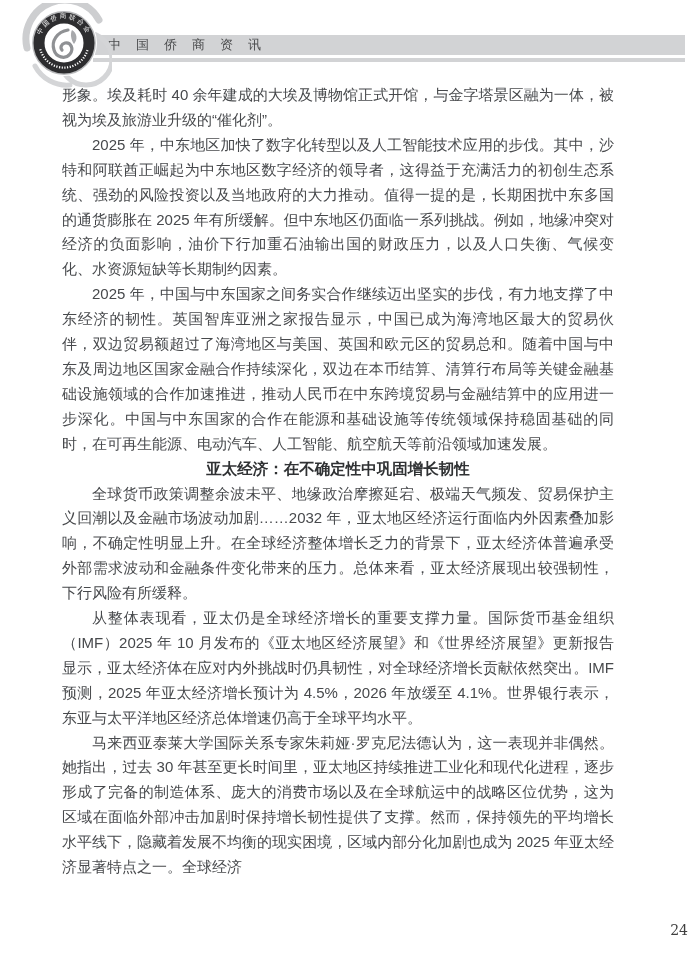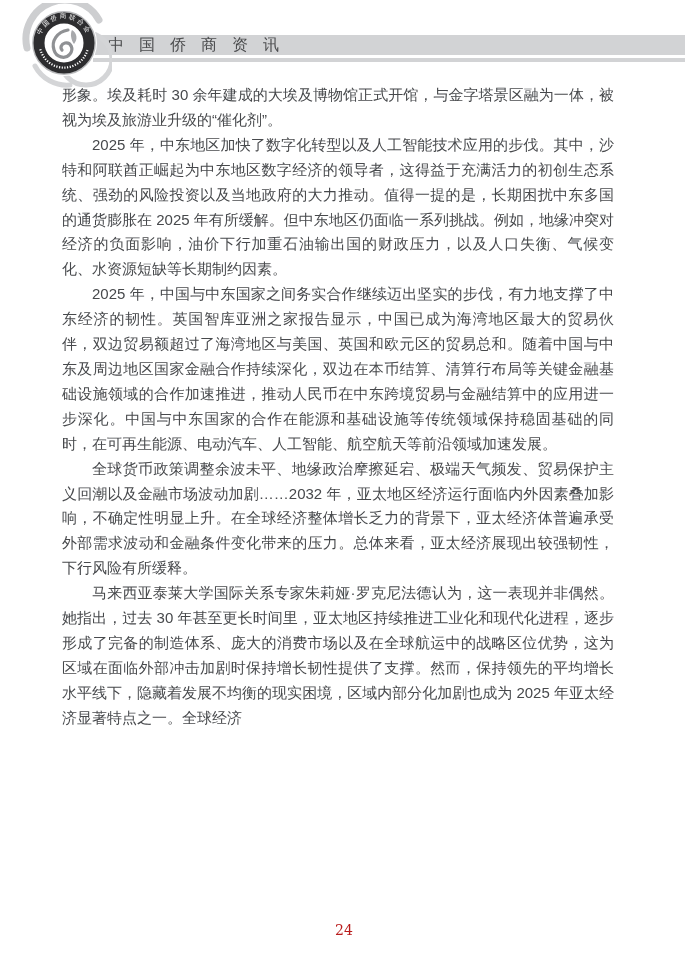--- a/index.html
+++ b/index.html
@@ -21,21 +21,21 @@
   }
   .hdr-bar.main { top: 35px; height: 20px; }
   .hdr-bar.thin { top: 58px; height: 4px; }
 
   .masthead {
     position: absolute;
     left: 108px;
     top: 35px;
     height: 32px;
     line-height: 20px;
-    font-size: 16px;
+    font-size: 13px;
     letter-spacing: 15px;
     color: #4b4c4e;
     white-space: nowrap;
     z-index: 3;
   }
 
   .logo-wrap {
     position: absolute;
     left: 20px;
     top: 3px;
@@ -69,24 +69,24 @@
     text-align: center;
     color: #303234;
   }
 
   
   .pagenum {
     position: absolute;
     left: 0;
     right: 0;
     top: 922px;
-    text-align: center;
+    text-align: right;
     font-family: "DejaVu Serif", "Liberation Serif", serif;
     font-size: 14px;
-    color: #b91c1c;
+    color: #404040;
   }
 </style>
 </head>
 <body>
 
 <div class="page">
 
   <div class="hdr-bar main"></div>
   <div class="hdr-bar thin"></div>
 
@@ -113,22 +113,24 @@
       </defs>
       <text font-size="6.5" fill="#ffffff" letter-spacing="2.2">
         <textPath href="#arcTop" startOffset="50%" text-anchor="middle">中国侨商联合会</textPath>
       </text>
 
       <use href="#arcBottom" fill="none" stroke="#ffffff" stroke-width="2.2" stroke-dasharray="1.2 1.5"></use>
     </svg>
   </div>
 
   <div class="content">
-    <p class="para">形象。埃及耗时 30 余年建成的大埃及博物馆正式开馆，与金字塔景区融为一体，被视为埃及旅游业升级的“催化剂”。</p>
+    <p class="para">形象。埃及耗时 40 余年建成的大埃及博物馆正式开馆，与金字塔景区融为一体，被视为埃及旅游业升级的“催化剂”。</p>
     <p class="para ind">2025 年，中东地区加快了数字化转型以及人工智能技术应用的步伐。其中，沙特和阿联酋正崛起为中东地区数字经济的领导者，这得益于充满活力的初创生态系统、强劲的风险投资以及当地政府的大力推动。值得一提的是，长期困扰中东多国的通货膨胀在 2025 年有所缓解。但中东地区仍面临一系列挑战。例如，地缘冲突对经济的负面影响，油价下行加重石油输出国的财政压力，以及人口失衡、气候变化、水资源短缺等长期制约因素。</p>
     <p class="para ind">2025 年，中国与中东国家之间务实合作继续迈出坚实的步伐，有力地支撑了中东经济的韧性。英国智库亚洲之家报告显示，中国已成为海湾地区最大的贸易伙伴，双边贸易额超过了海湾地区与美国、英国和欧元区的贸易总和。随着中国与中东及周边地区国家金融合作持续深化，双边在本币结算、清算行布局等关键金融基础设施领域的合作加速推进，推动人民币在中东跨境贸易与金融结算中的应用进一步深化。中国与中东国家的合作在能源和基础设施等传统领域保持稳固基础的同时，在可再生能源、电动汽车、人工智能、航空航天等前沿领域加速发展。</p>
+    <h2>亚太经济：在不确定性中巩固增长韧性</h2>
     <p class="para ind">全球货币政策调整余波未平、地缘政治摩擦延宕、极端天气频发、贸易保护主义回潮以及金融市场波动加剧……2032 年，亚太地区经济运行面临内外因素叠加影响，不确定性明显上升。在全球经济整体增长乏力的背景下，亚太经济体普遍承受外部需求波动和金融条件变化带来的压力。总体来看，亚太经济展现出较强韧性，下行风险有所缓释。</p>
+    <p class="para ind">从整体表现看，亚太仍是全球经济增长的重要支撑力量。国际货币基金组织（IMF）2025 年 10 月发布的《亚太地区经济展望》和《世界经济展望》更新报告显示，亚太经济体在应对内外挑战时仍具韧性，对全球经济增长贡献依然突出。IMF 预测，2025 年亚太经济增长预计为 4.5%，2026 年放缓至 4.1%。世界银行表示，东亚与太平洋地区经济总体增速仍高于全球平均水平。</p>
     <p class="para ind">马来西亚泰莱大学国际关系专家朱莉娅·罗克尼法德认为，这一表现并非偶然。她指出，过去 30 年甚至更长时间里，亚太地区持续推进工业化和现代化进程，逐步形成了完备的制造体系、庞大的消费市场以及在全球航运中的战略区位优势，这为区域在面临外部冲击加剧时保持增长韧性提供了支撑。然而，保持领先的平均增长水平线下，隐藏着发展不均衡的现实困境，区域内部分化加剧也成为 2025 年亚太经济显著特点之一。全球经济</p>
   </div>
 
   <div class="pagenum">24</div>
 
 </div>
 
 </body></html>

